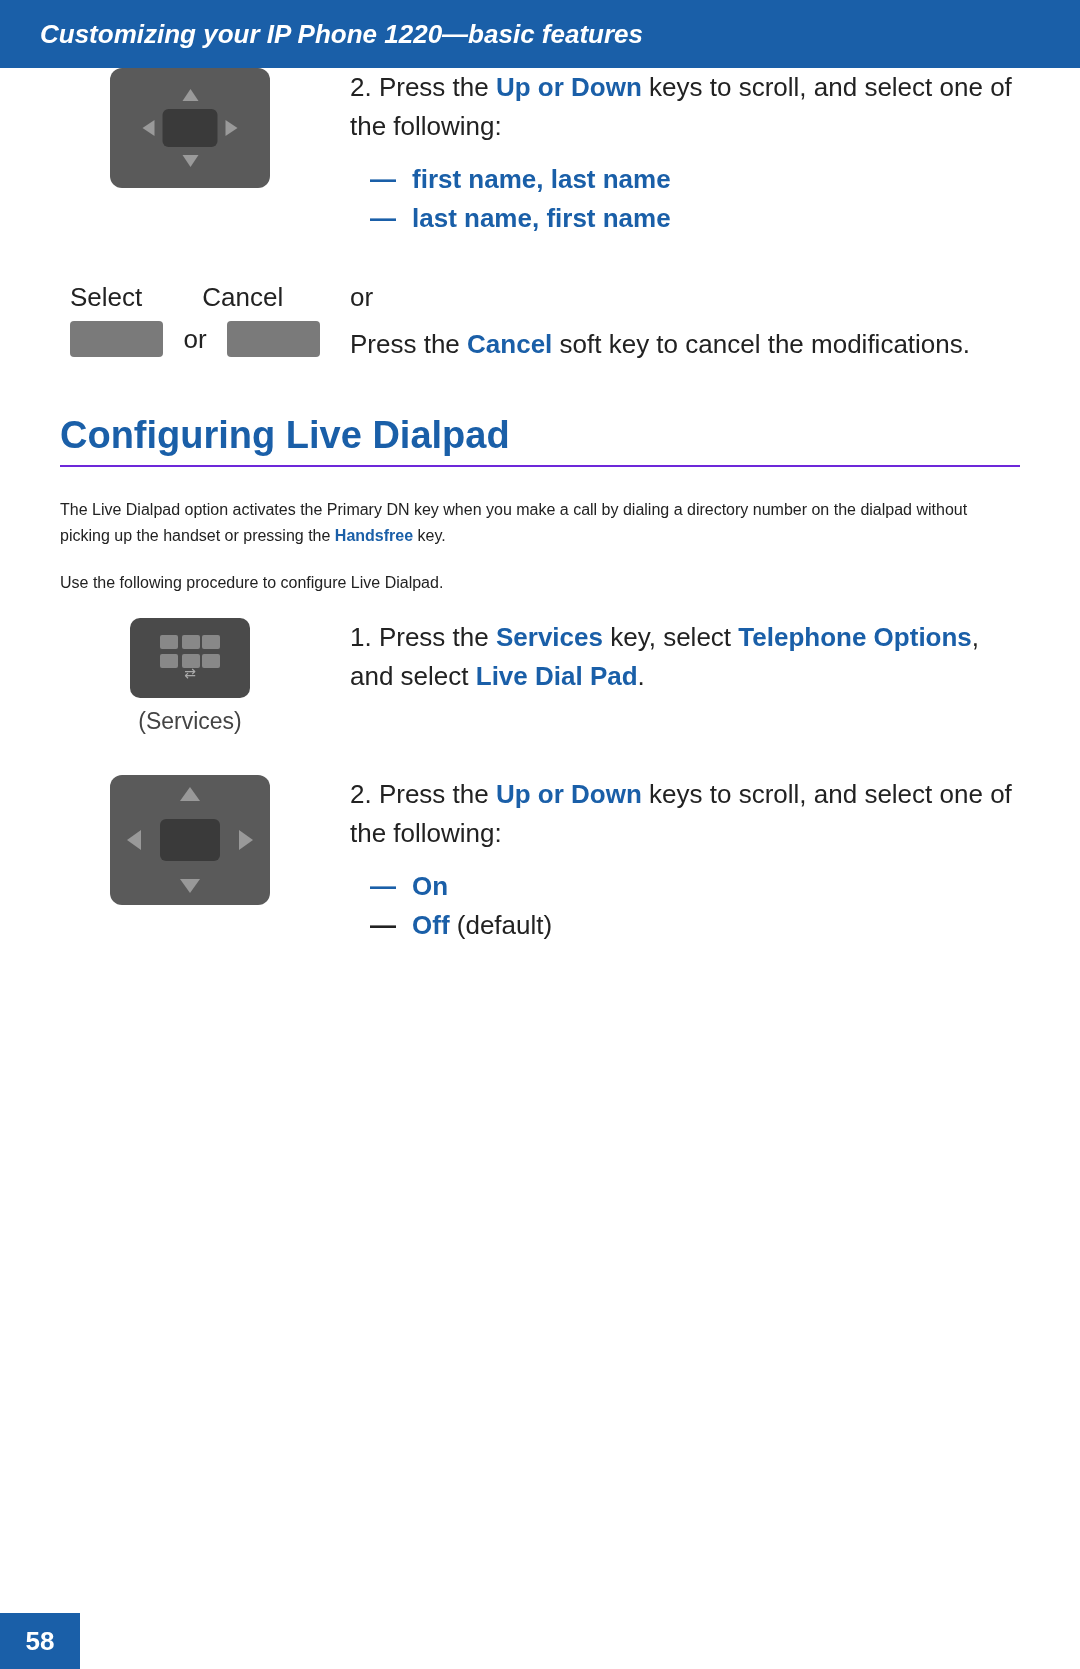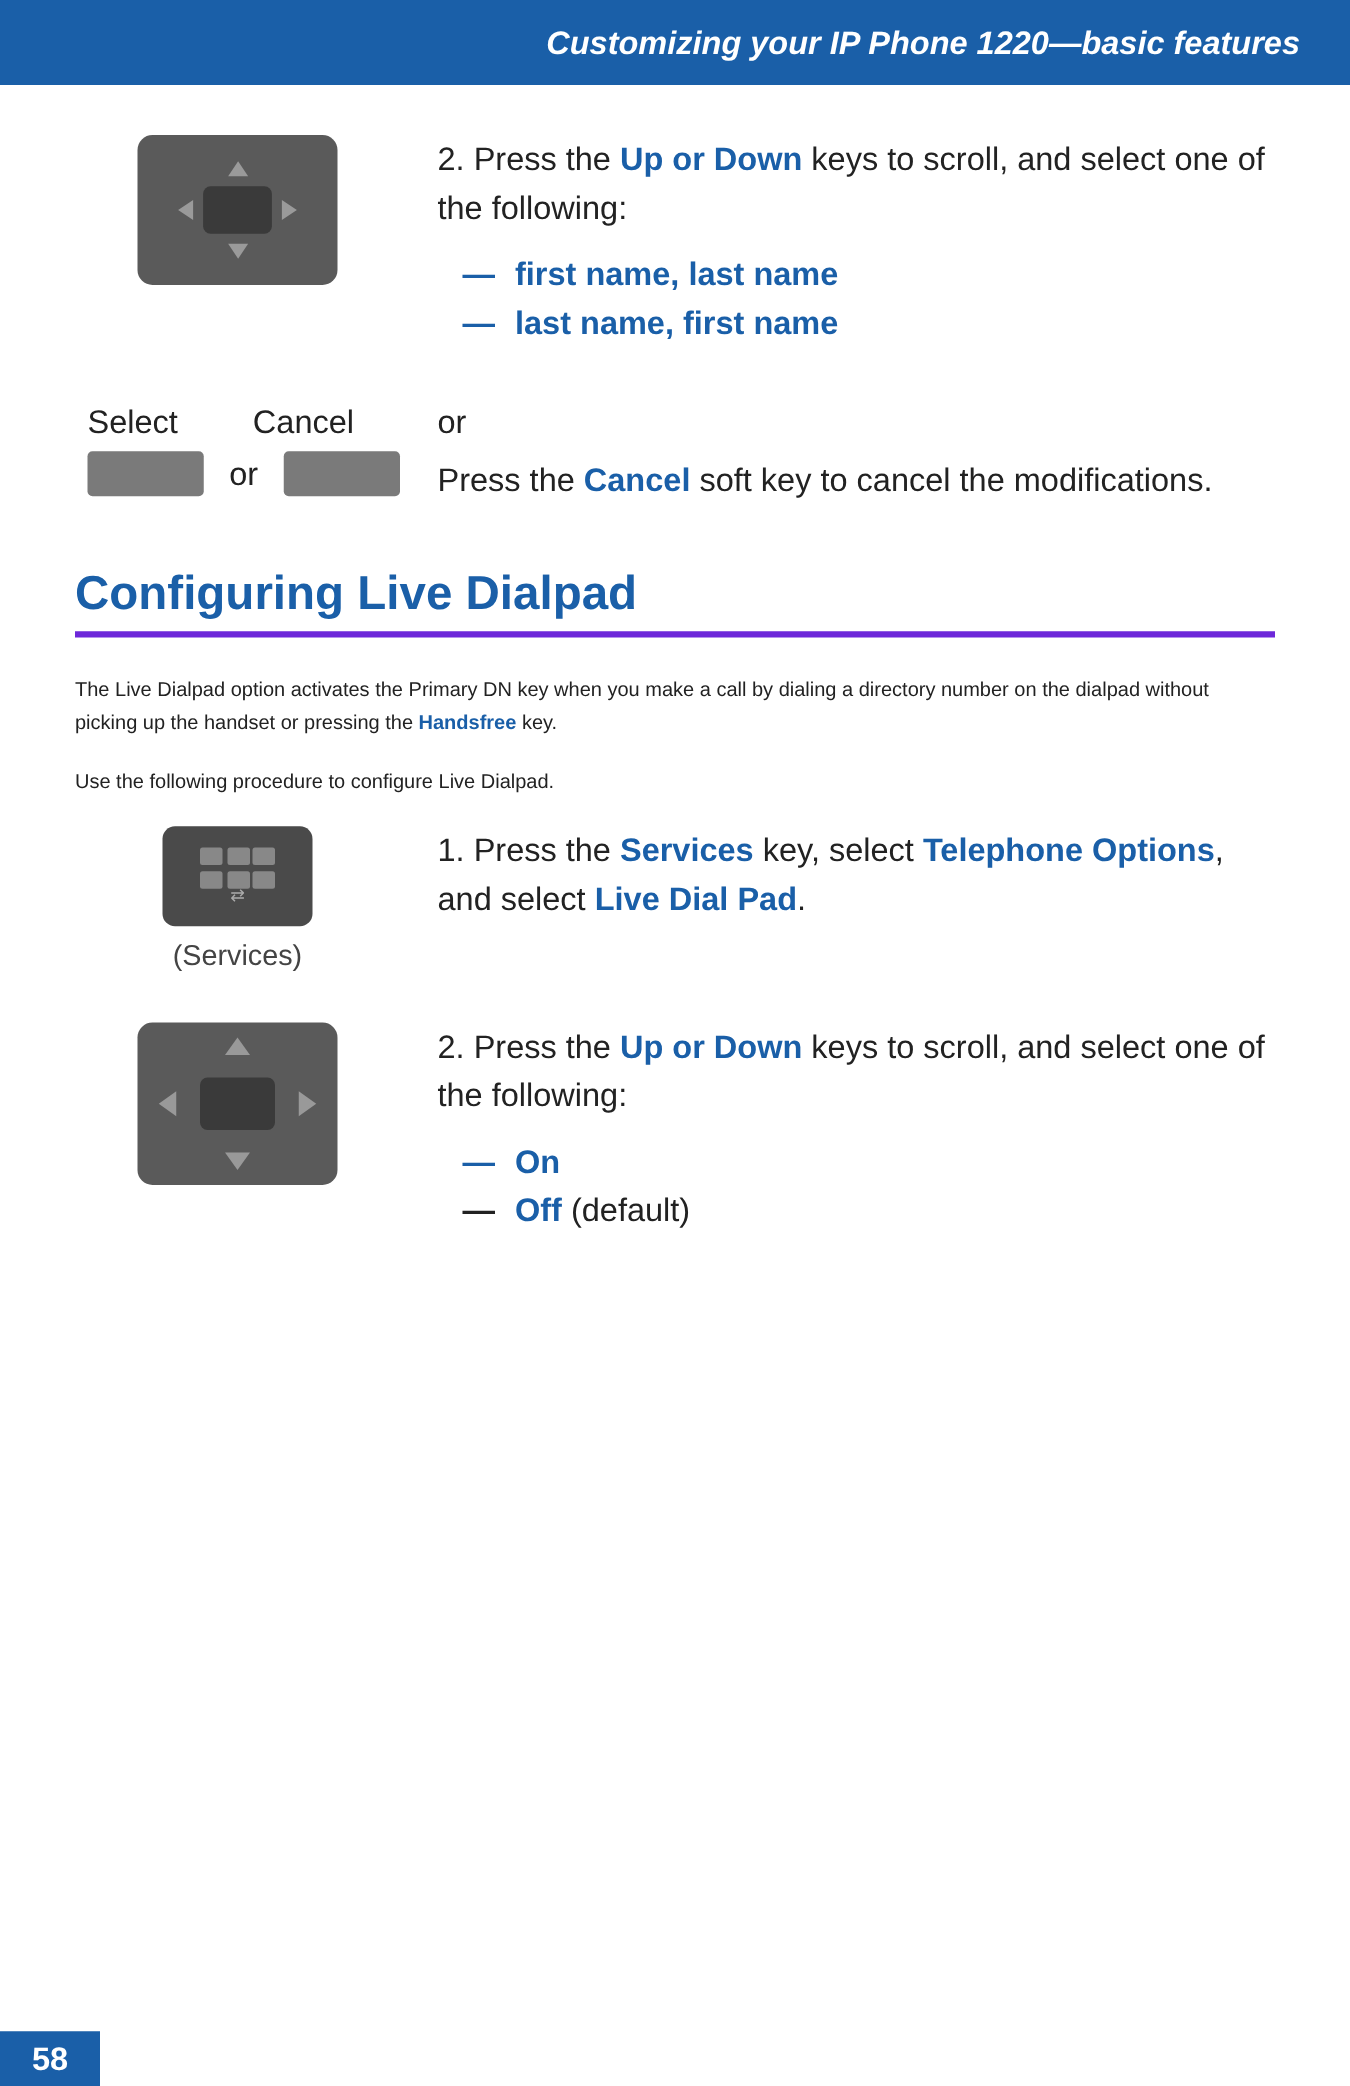--- a/index.html
+++ b/index.html
@@ -9,22 +9,20 @@
       background: #ffffff;
       font-family: Arial, Helvetica, sans-serif;
       font-size: 28px;
       color: #222;
       position: relative;
     }
 
     .header-bar {
       background: #1a5fa8;
       padding: 18px 40px;
-      margin-bottom: 40px;
-      text-align: right;
     }
     .header-bar span {
       color: #ffffff;
       font-size: 26px;
       font-weight: bold;
       font-style: italic;
     }
 
     .page-content {
       padding: 0 60px 60px 60px;
@@ -174,21 +172,21 @@
     .cancel-text {
       font-size: 26px;
       line-height: 1.5;
     }
 
     
     .section-heading {
       color: #1a5fa8;
       font-size: 38px;
       font-weight: bold;
-      border-bottom: 5px solid #6d28d9;
+      border-bottom: 2px solid #6d28d9;
       padding-bottom: 8px;
       margin-bottom: 30px;
     }
 
     
     .desc-para {
       font-size: 16px;
       line-height: 1.6;
       margin-bottom: 22px;
     }
@@ -302,21 +300,21 @@
       position: absolute;
       bottom: 0;
       left: 0;
       right: 0;
       display: flex;
       align-items: flex-end;
     }
     .page-number-box {
       background: #1a5fa8;
       width: 80px;
-      height: 44px;
+      height: 56px;
       display: flex;
       align-items: center;
       justify-content: center;
     }
     .page-number {
       color: #ffffff;
       font-size: 26px;
       font-weight: bold;
     }
   </style>

